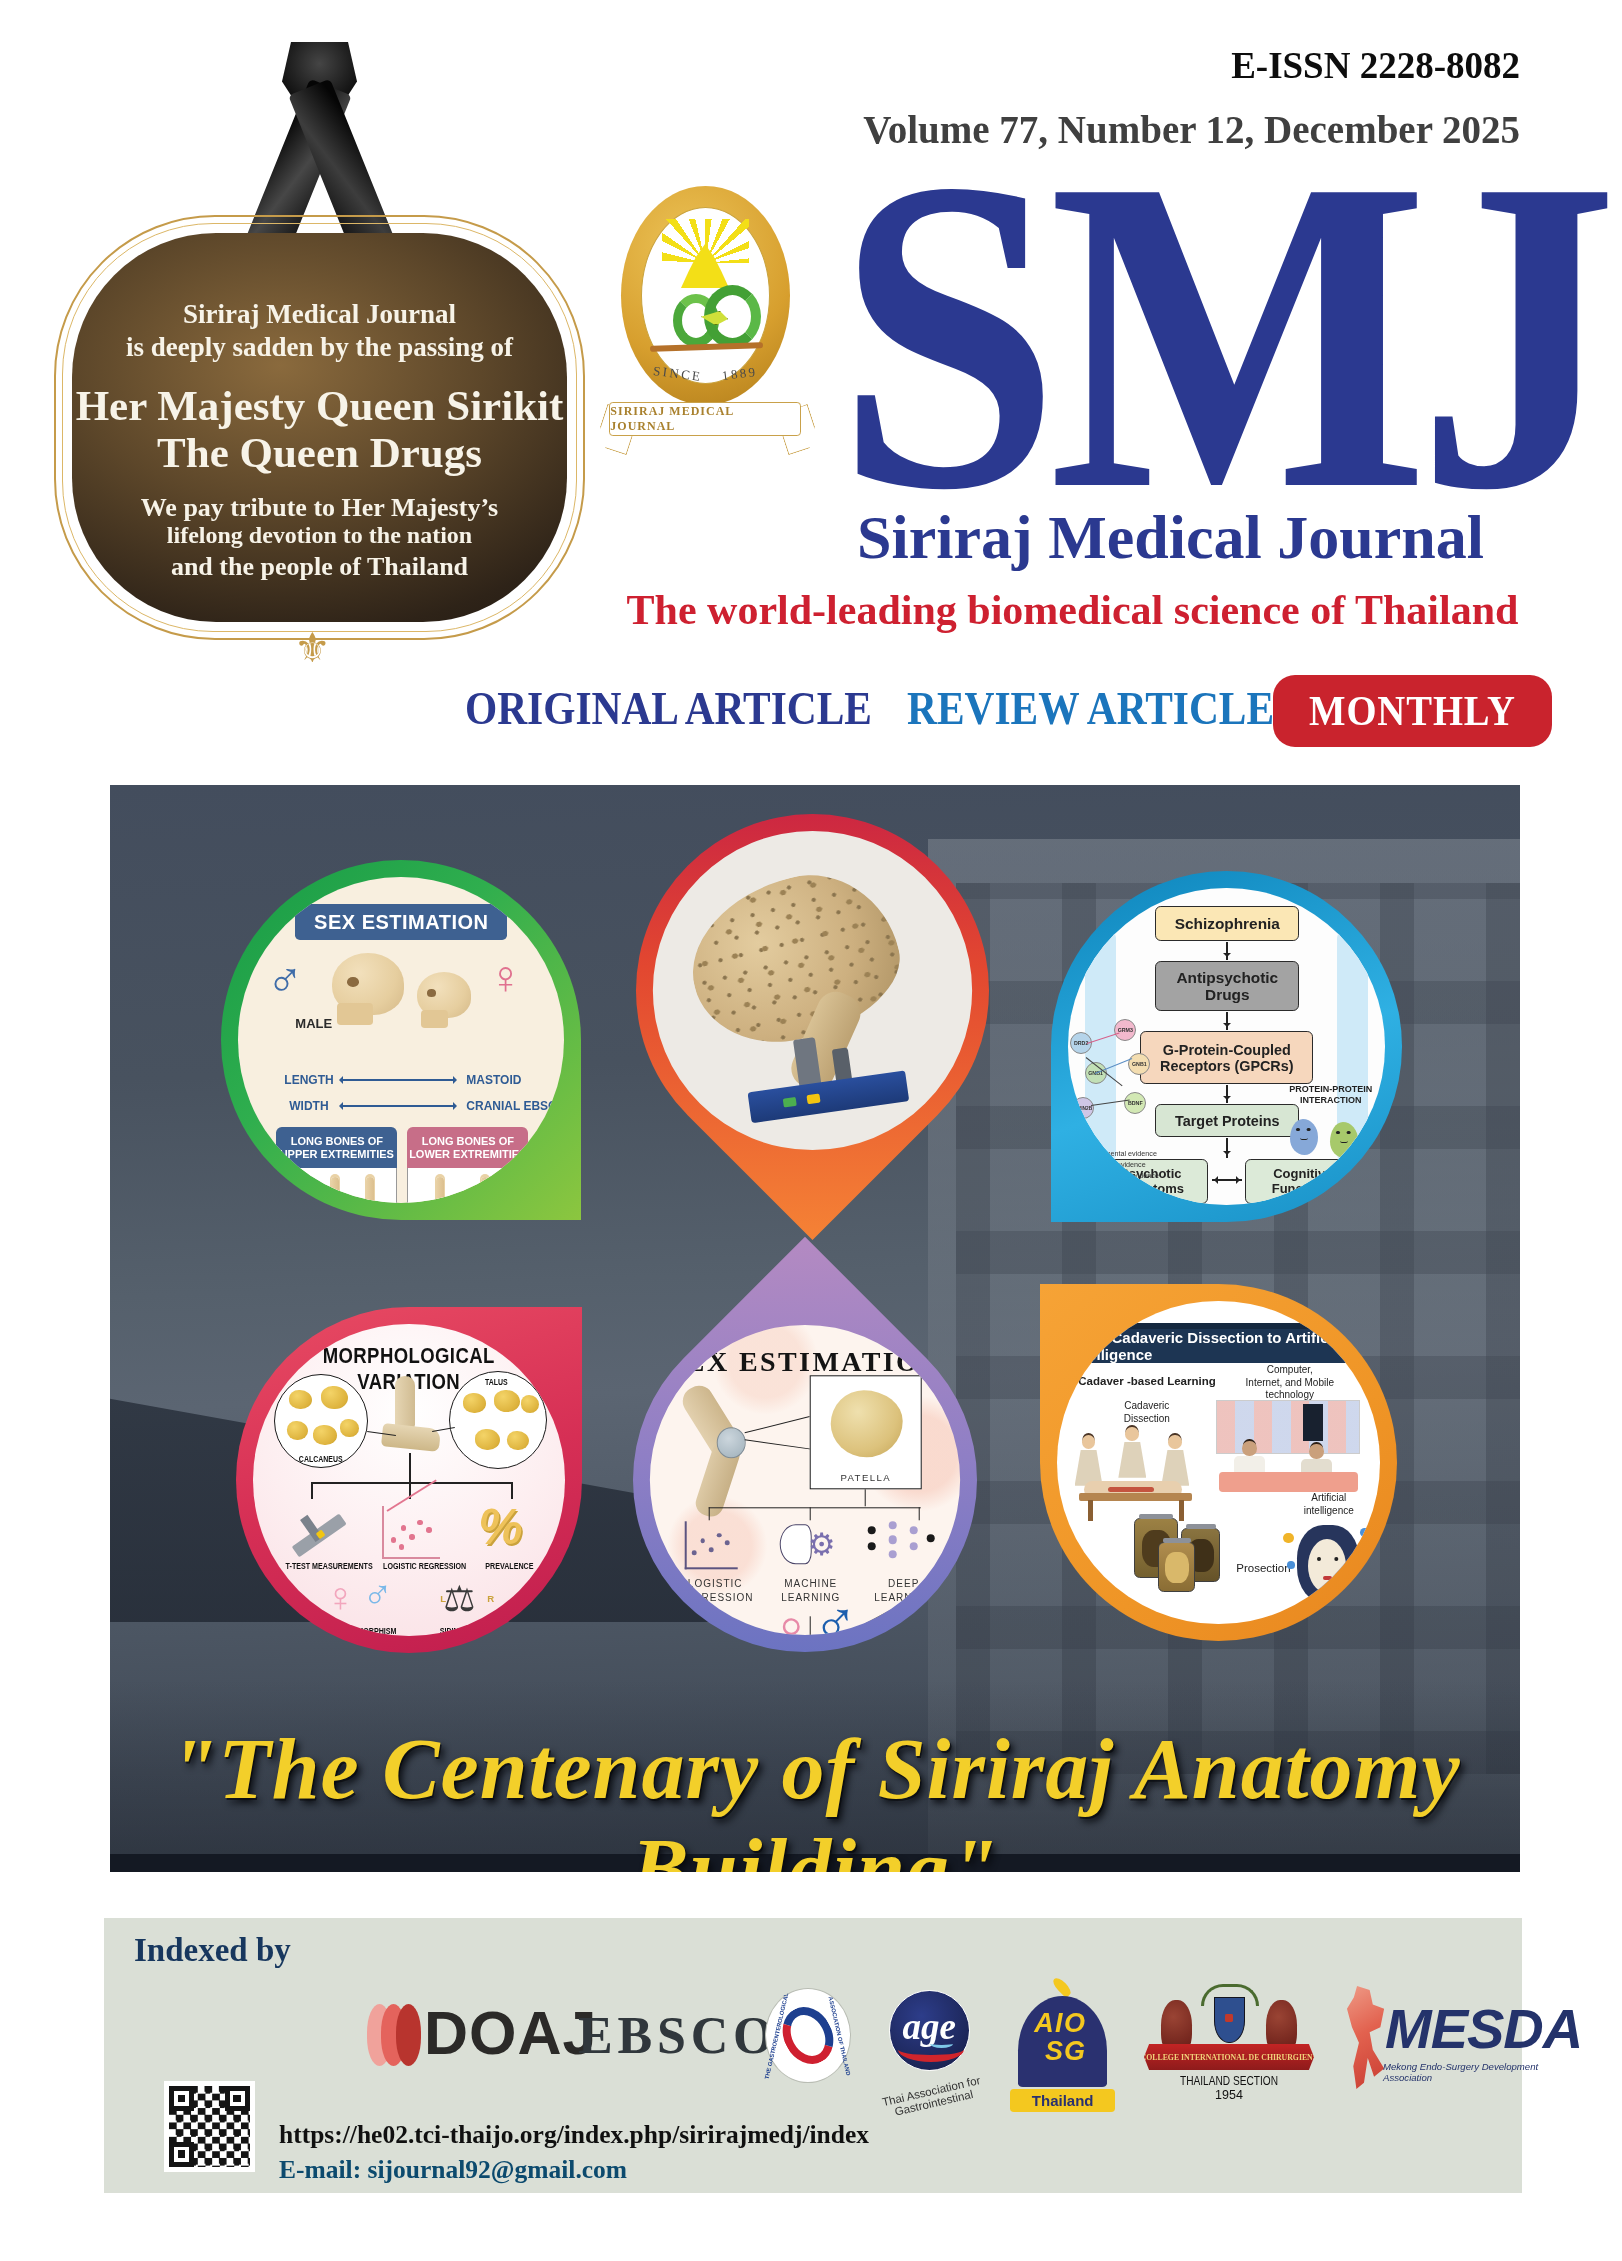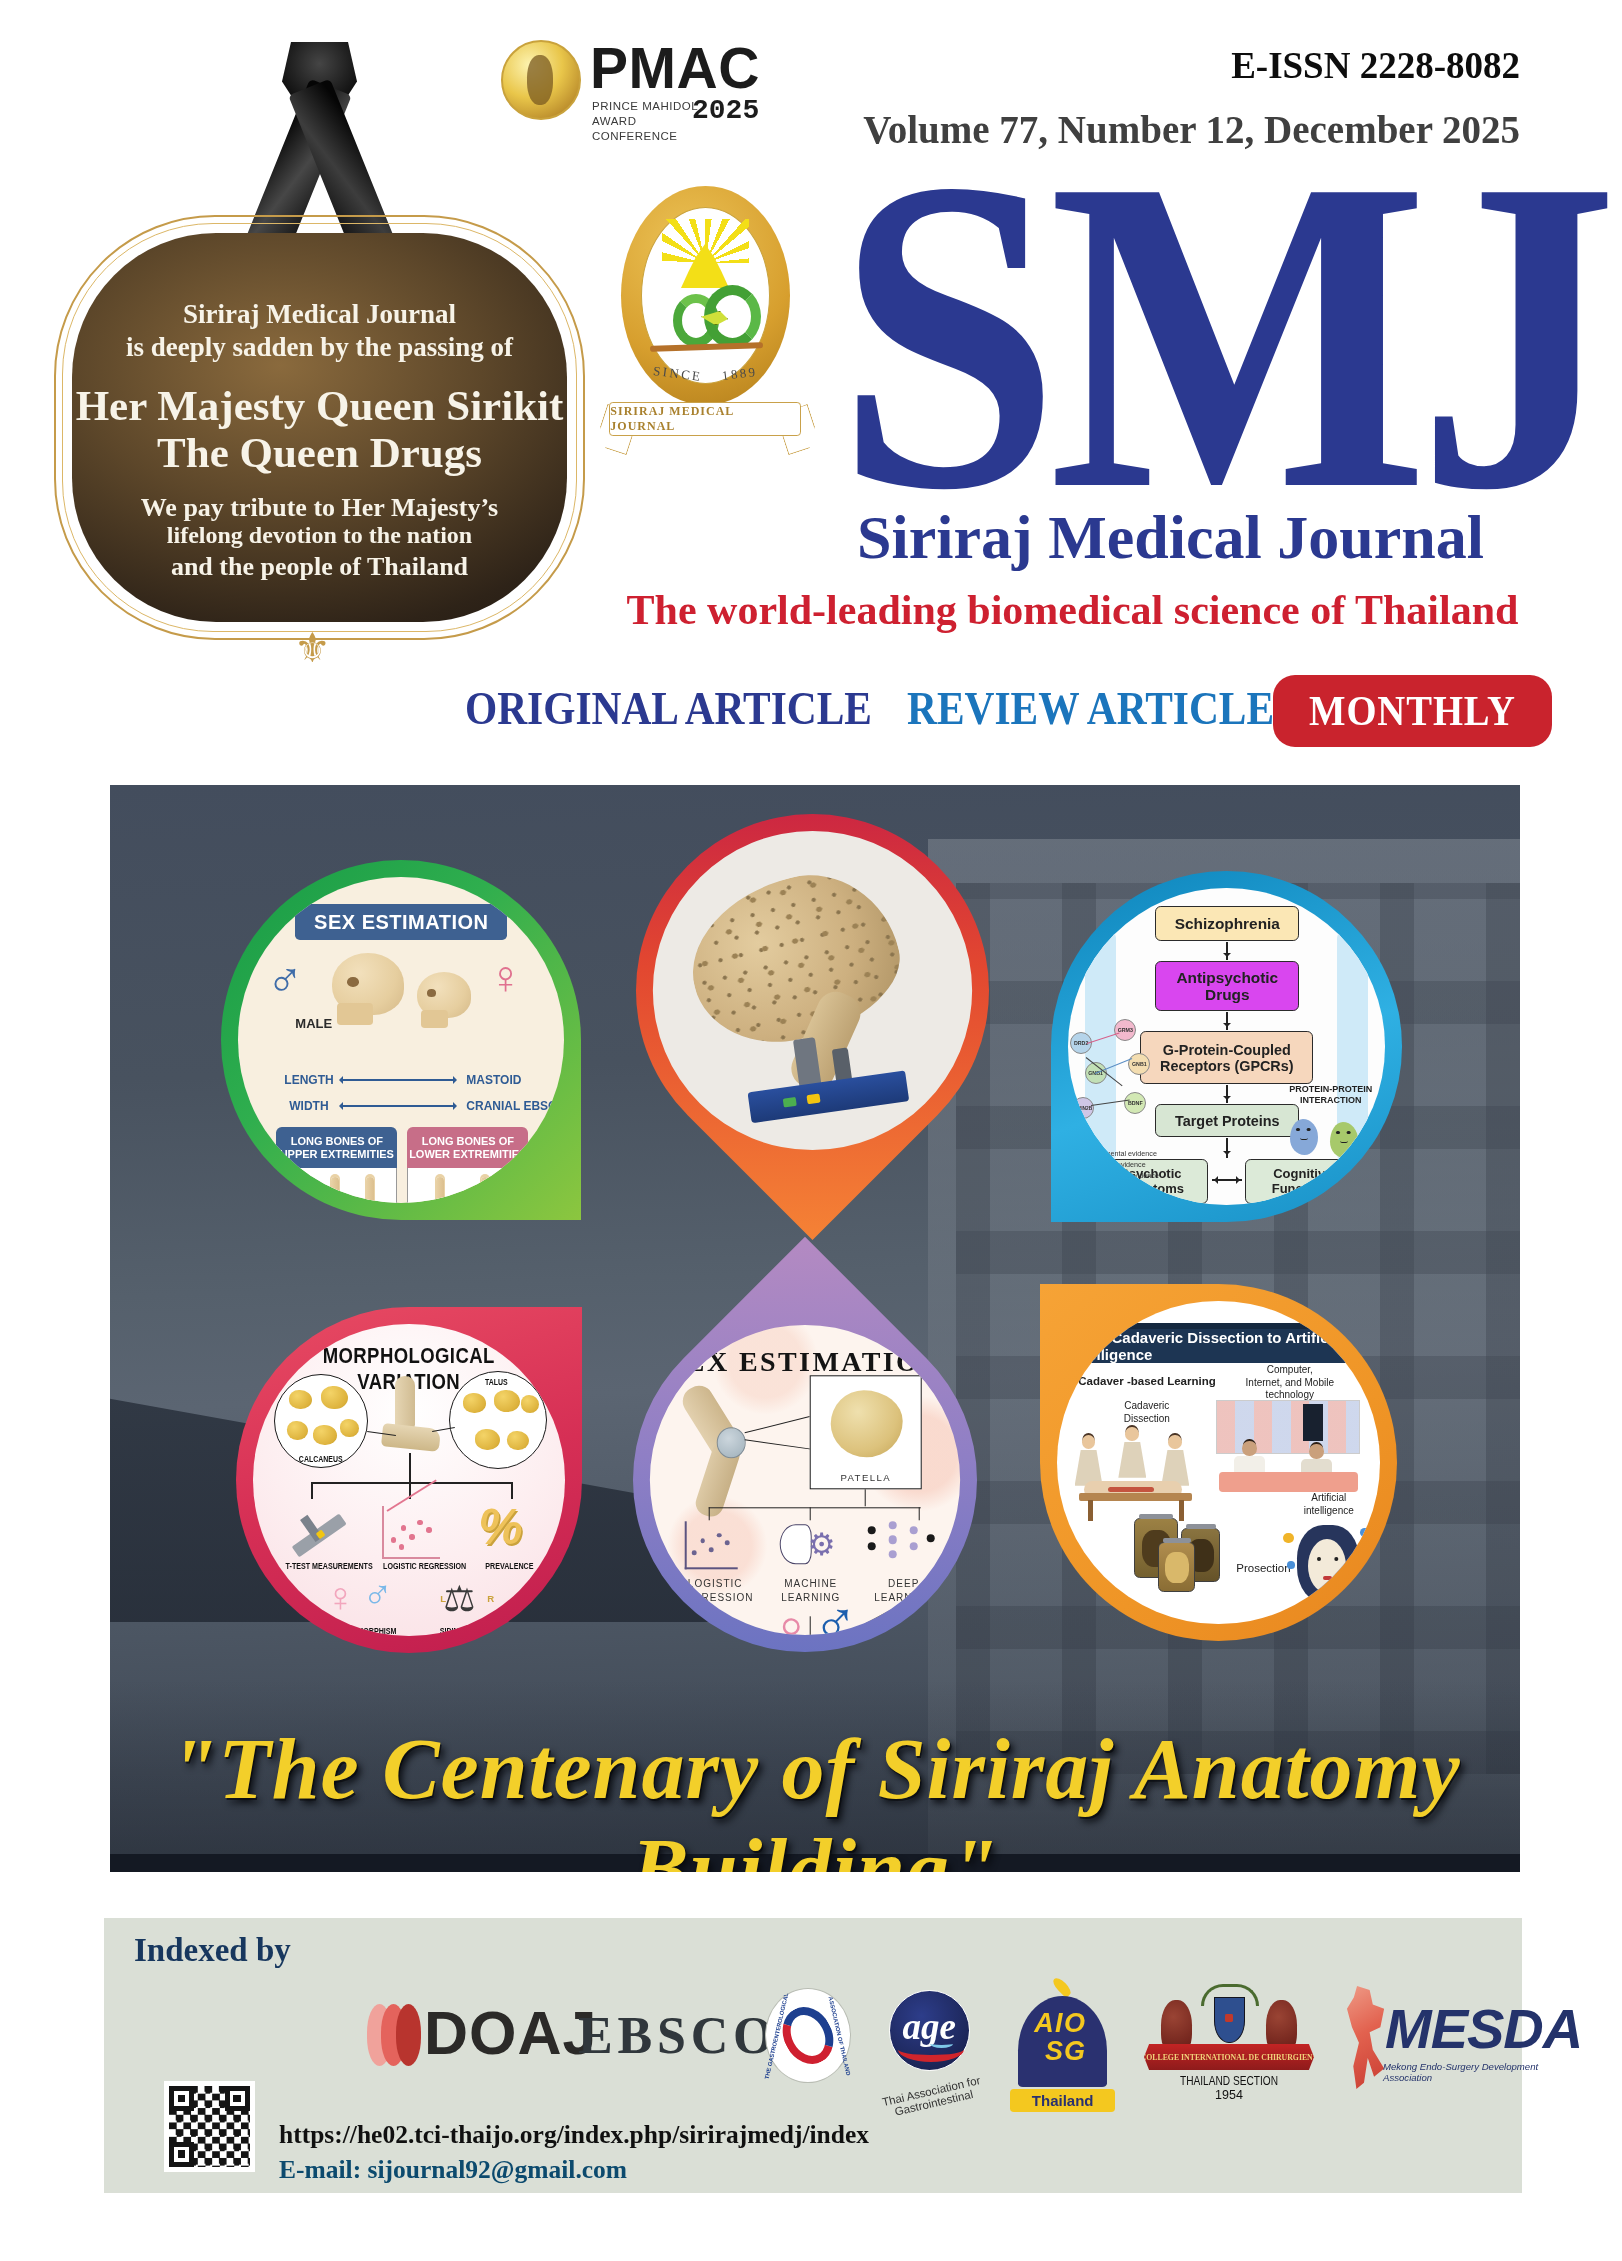--- a/index.html
+++ b/index.html
@@ -409,29 +409,20 @@
     <div class="t s1">Siriraj Medical Journal</div>
     <div class="t s2">is deeply sadden by the passing of</div>
     <div class="t h1">Her Majesty Queen Sirikit</div>
     <div class="t h2">The Queen Drugs</div>
     <div class="t w1">We pay tribute to Her Majesty’s</div>
     <div class="t w2">lifelong devotion to the nation</div>
     <div class="t w3">and the people of Thailand</div>
   </div>
   <div id="orn">⚜</div>
 
-  <div id="pmac">
-    <div class="coin"></div>
-    <div class="nm">PMAC</div>
-    <div class="sb">
-      <span style="position:static;display:block">PRINCE MAHIDOL</span>
-      <span style="position:static;display:block">AWARD CONFERENCE</span>
-    </div>
-    <div class="yr">2025</div>
-  </div>
 
   <div id="eissn">E-ISSN 2228-8082</div>
   <div id="volume">Volume 77, Number 12, December 2025</div>
 
   <div id="emblem">
     <div class="oval"></div>
     <div class="ovin"></div>
     <div class="rays"></div>
     <div class="chada"></div>
     <div class="n1"></div>
@@ -521,21 +512,21 @@
         </div>
     </div>
 
     <div id="c3" class="ringwrap">
       <div class="rin">
           <div class="cnt">
         <div class="bar" style="left:16.3px;"></div>
         <div class="bar" style="right:16.3px;"></div>
         <div class="fbox" style="left:87px;top:18px;width:144px;height:35px;background:#fbe7b5;font-size:15.4px;">Schizophrenia</div>
         <div class="va" style="left:158px;top:54px;height:17.3px;"></div>
-        <div class="fbox" style="left:87px;top:73px;width:144px;height:50px;background:#d946ef;font-size:15.4px;">Antipsychotic Drugs</div>
+        <div class="fbox" style="left:87px;top:73px;width:144px;height:50px;background:#a3a3a3;font-size:15.4px;">Antipsychotic Drugs</div>
         <div class="va" style="left:158px;top:124px;height:17.3px;"></div>
         <div class="fbox" style="left:72px;top:143px;width:173px;height:53px;background:#f6d7bd;font-size:14.4px;padding:0 6.7px;">G-Protein-Coupled Receptors (GPCRs)</div>
         <div class="va" style="left:158px;top:197px;height:17.3px;"></div>
         <div class="fbox" style="left:87px;top:216px;width:144px;height:33px;background:#d7e6d3;font-size:14.4px;">Target Proteins</div>
         <div class="va" style="left:158px;top:250px;height:20px;"></div>
         <div class="fbox" style="left:25px;top:271px;width:115px;height:45px;background:#dcead8;font-size:13px;">Psychotic Symptoms</div>
         <div class="fbox" style="left:177px;top:271px;width:115px;height:45px;background:#dcead8;font-size:13px;">Cognitive Functions</div>
         <div class="ha" style="left:144px;top:291px;width:30px;"></div>
         <div class="node" style="left:1.9px;top:144px;background:#b5d4ea;">DRD2</div>
         <div class="node" style="left:46px;top:131px;background:#f2b9cd;">GRM3</div>

